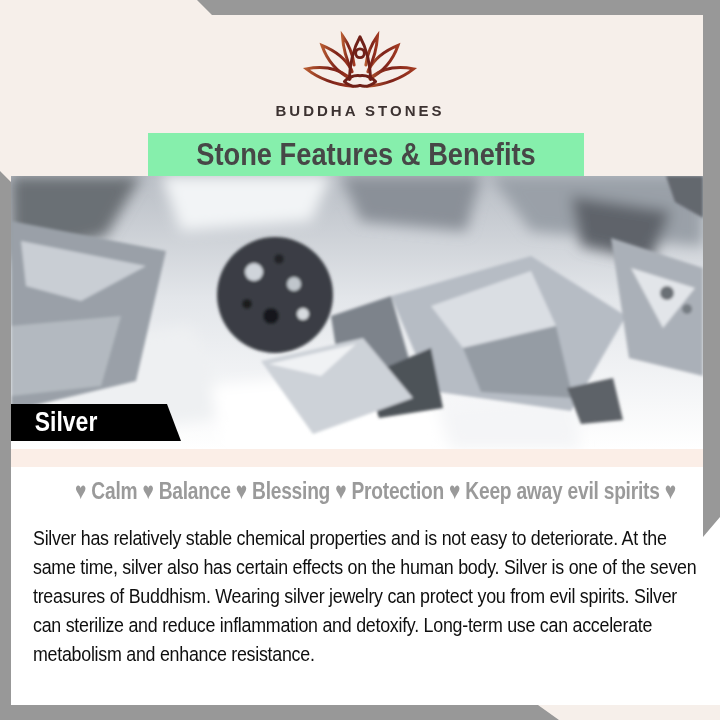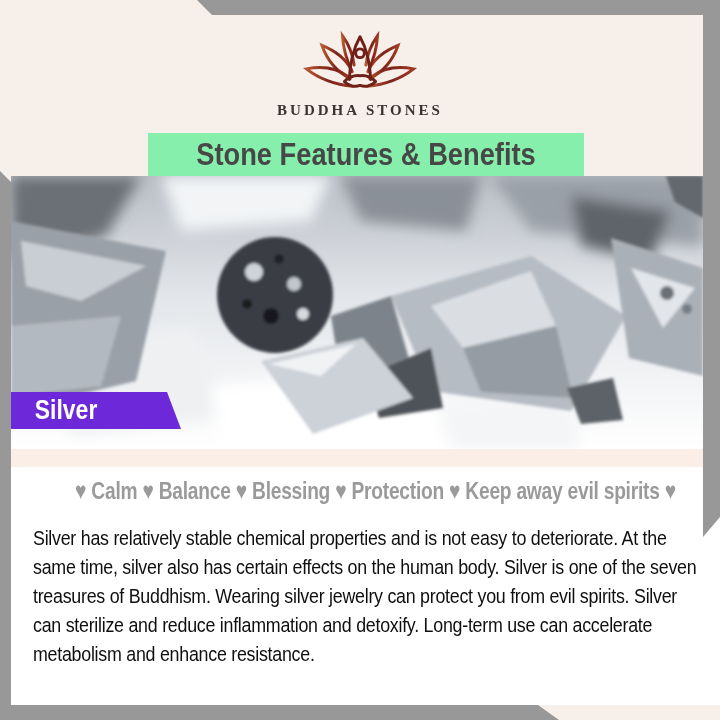--- a/index.html
+++ b/index.html
@@ -9,43 +9,43 @@
     font-family:"Liberation Sans",sans-serif;
   }
   
   .ribbon-svg{position:absolute;left:0;top:0;width:720px;height:720px;pointer-events:none;}
 
   
   .logo-area{position:absolute;left:0;top:0;width:720px;height:132px;text-align:center;}
   .lotus{position:absolute;left:275px;top:24px;width:170px;height:78px;}
   .brand-name{
     position:absolute;left:0;top:102px;width:720px;text-align:center;
-    font-family:Liberation Serif, serif;font-size:15px;font-weight:600;
+    font-family:Liberation Sans, sans-serif;font-size:15px;font-weight:600;
     letter-spacing:3px;color:#3c3231;
   }
 
   
   .title-panel{
     position:absolute;left:148px;top:133px;width:436px;height:43px;
     background:#86efac;
   }
   .title-text{
     display:block;width:100%;text-align:center;line-height:43px;
     font-size:31px;font-weight:bold;color:#474747;
     transform:scaleX(0.88);transform-origin:center;white-space:nowrap;
   }
 
   
   .photo{
     position:absolute;left:11px;top:176px;width:692px;height:273px;
     background:#dfe2e6;overflow:hidden;
   }
   .silver-banner{
-    position:absolute;left:11px;top:392px;width:172px;height:37px;
-    background:#6d28d9;
+    position:absolute;left:11px;top:404px;width:172px;height:37px;
+    background:#000000;
     clip-path:polygon(0 0,156px 0,170px 37px,0 37px);
   }
   .silver-label{
     display:inline-block;padding-left:28px;line-height:37px;
     font-size:27px;font-weight:bold;color:#ffffff;
     transform:scaleX(0.85);transform-origin:left center;white-space:nowrap;
   }
 
   
   .pink-strip{position:absolute;left:11px;top:449px;width:709px;height:18px;background:#fbeee7;}

